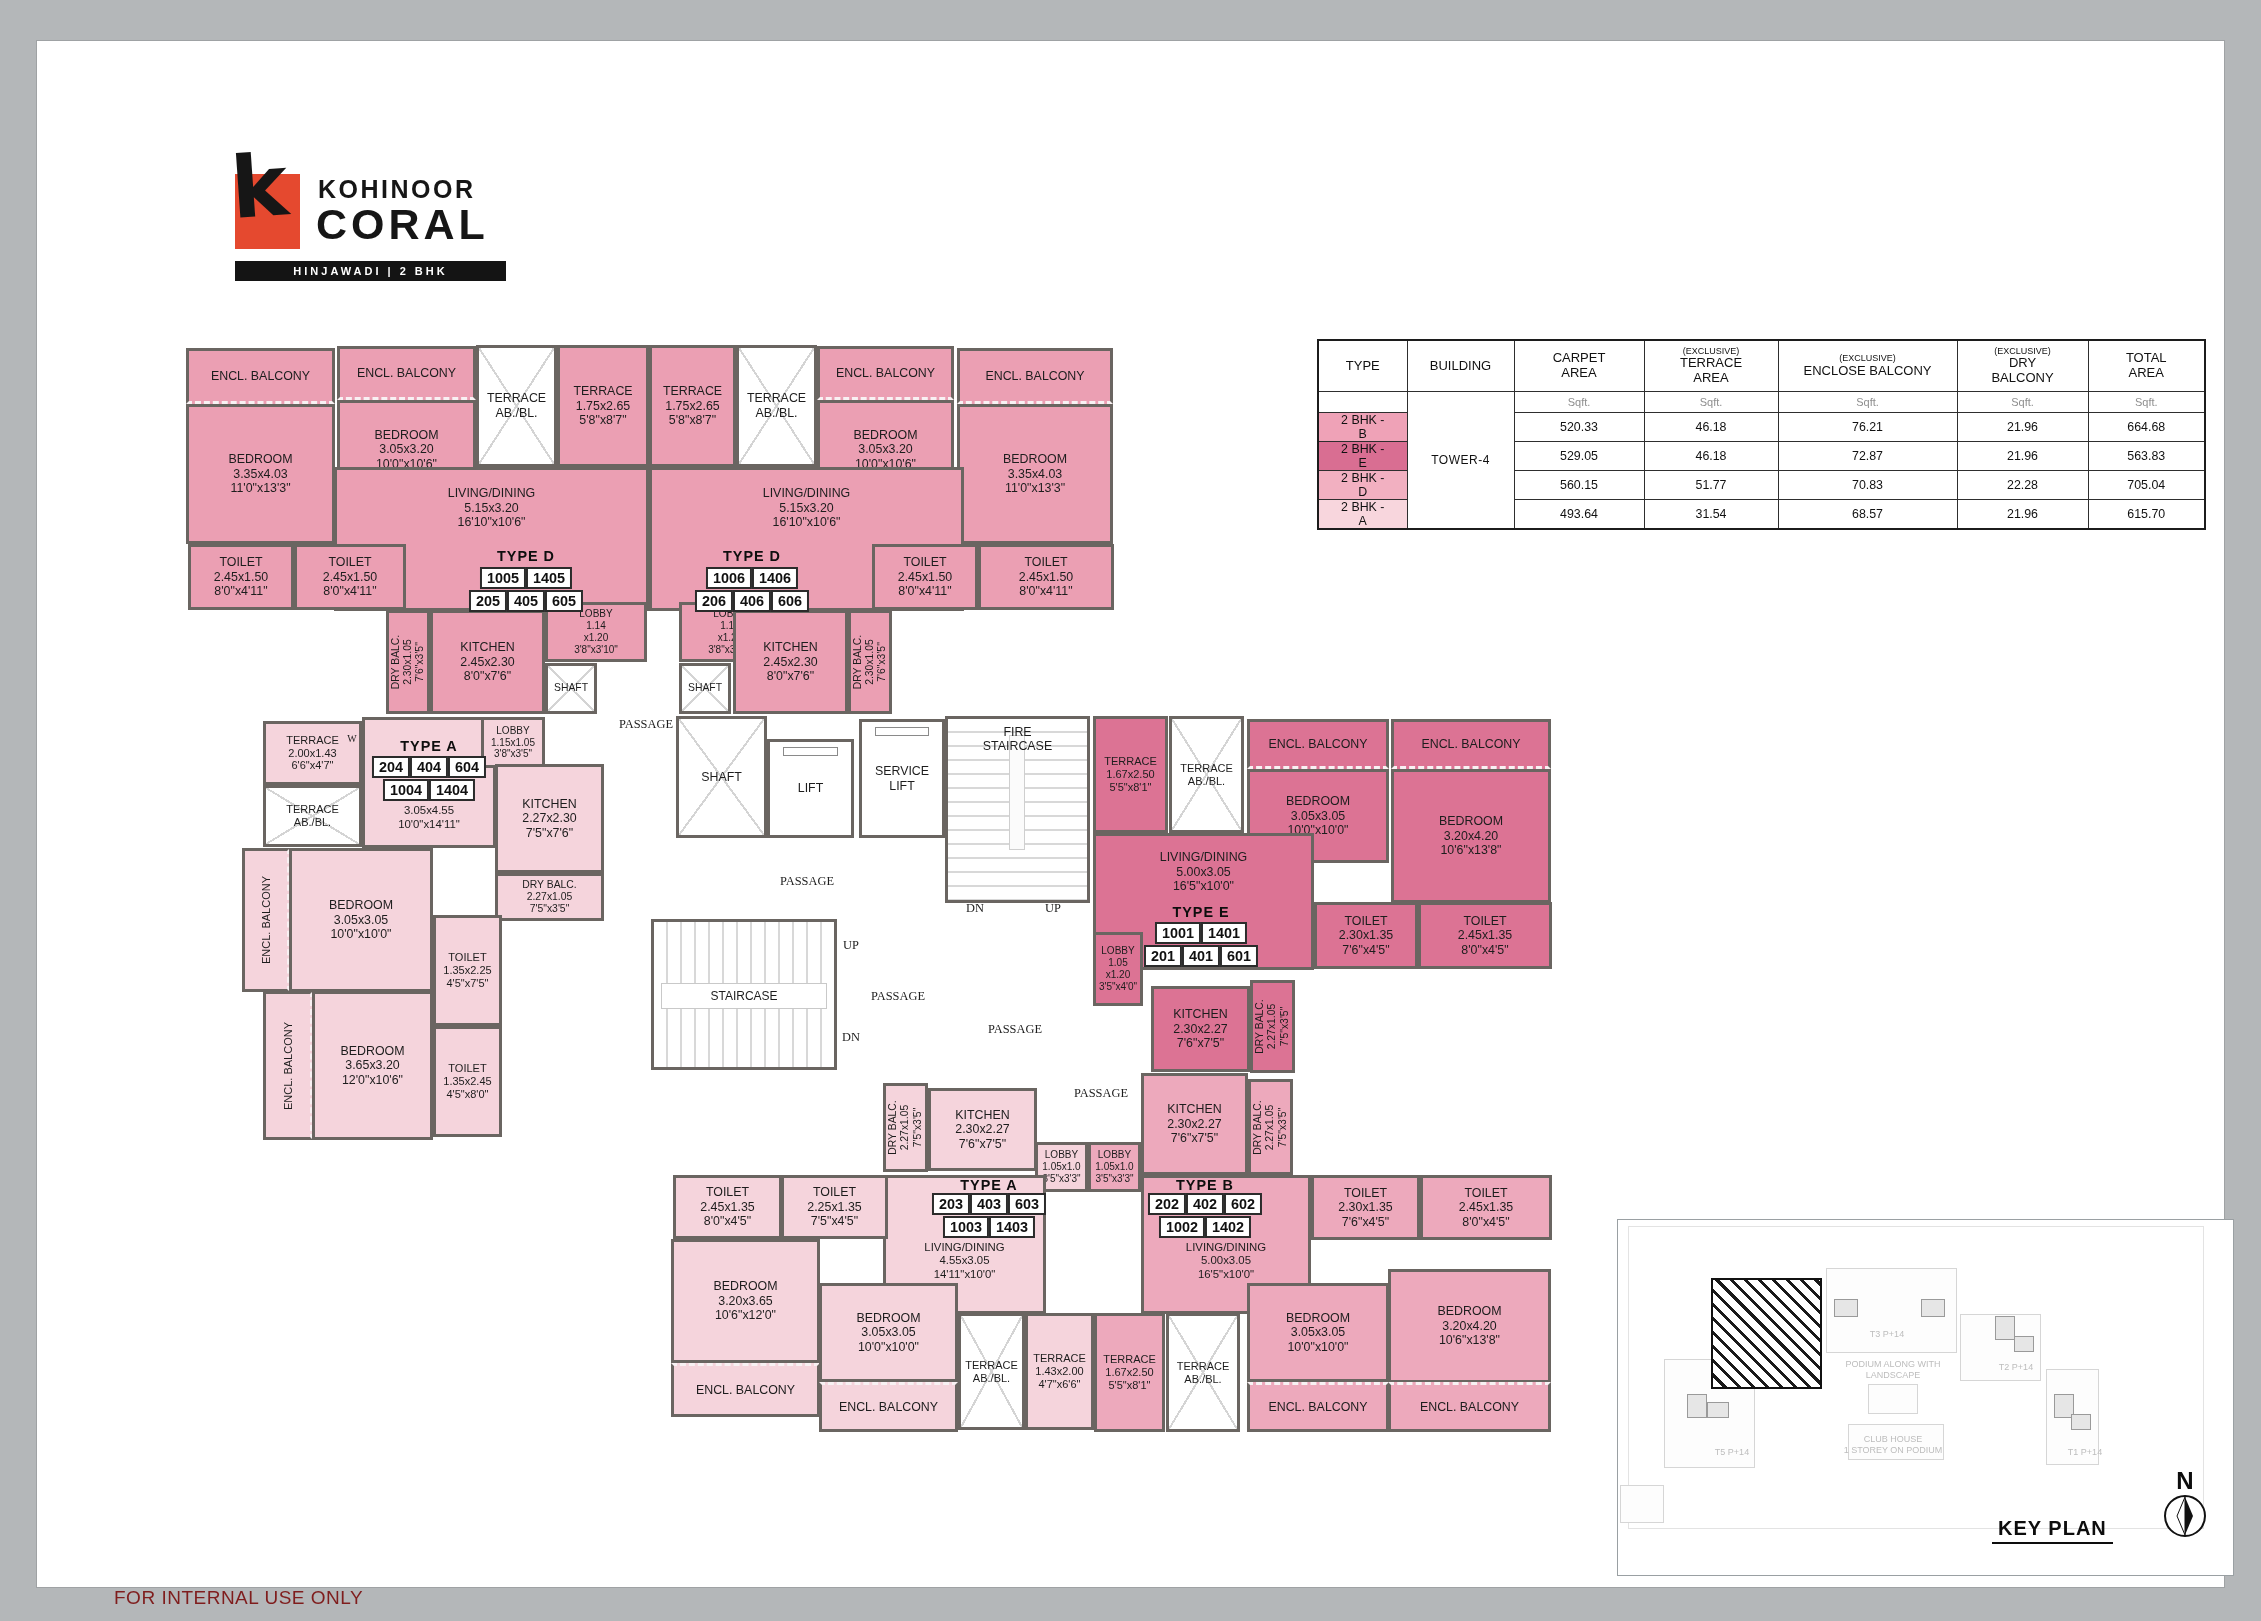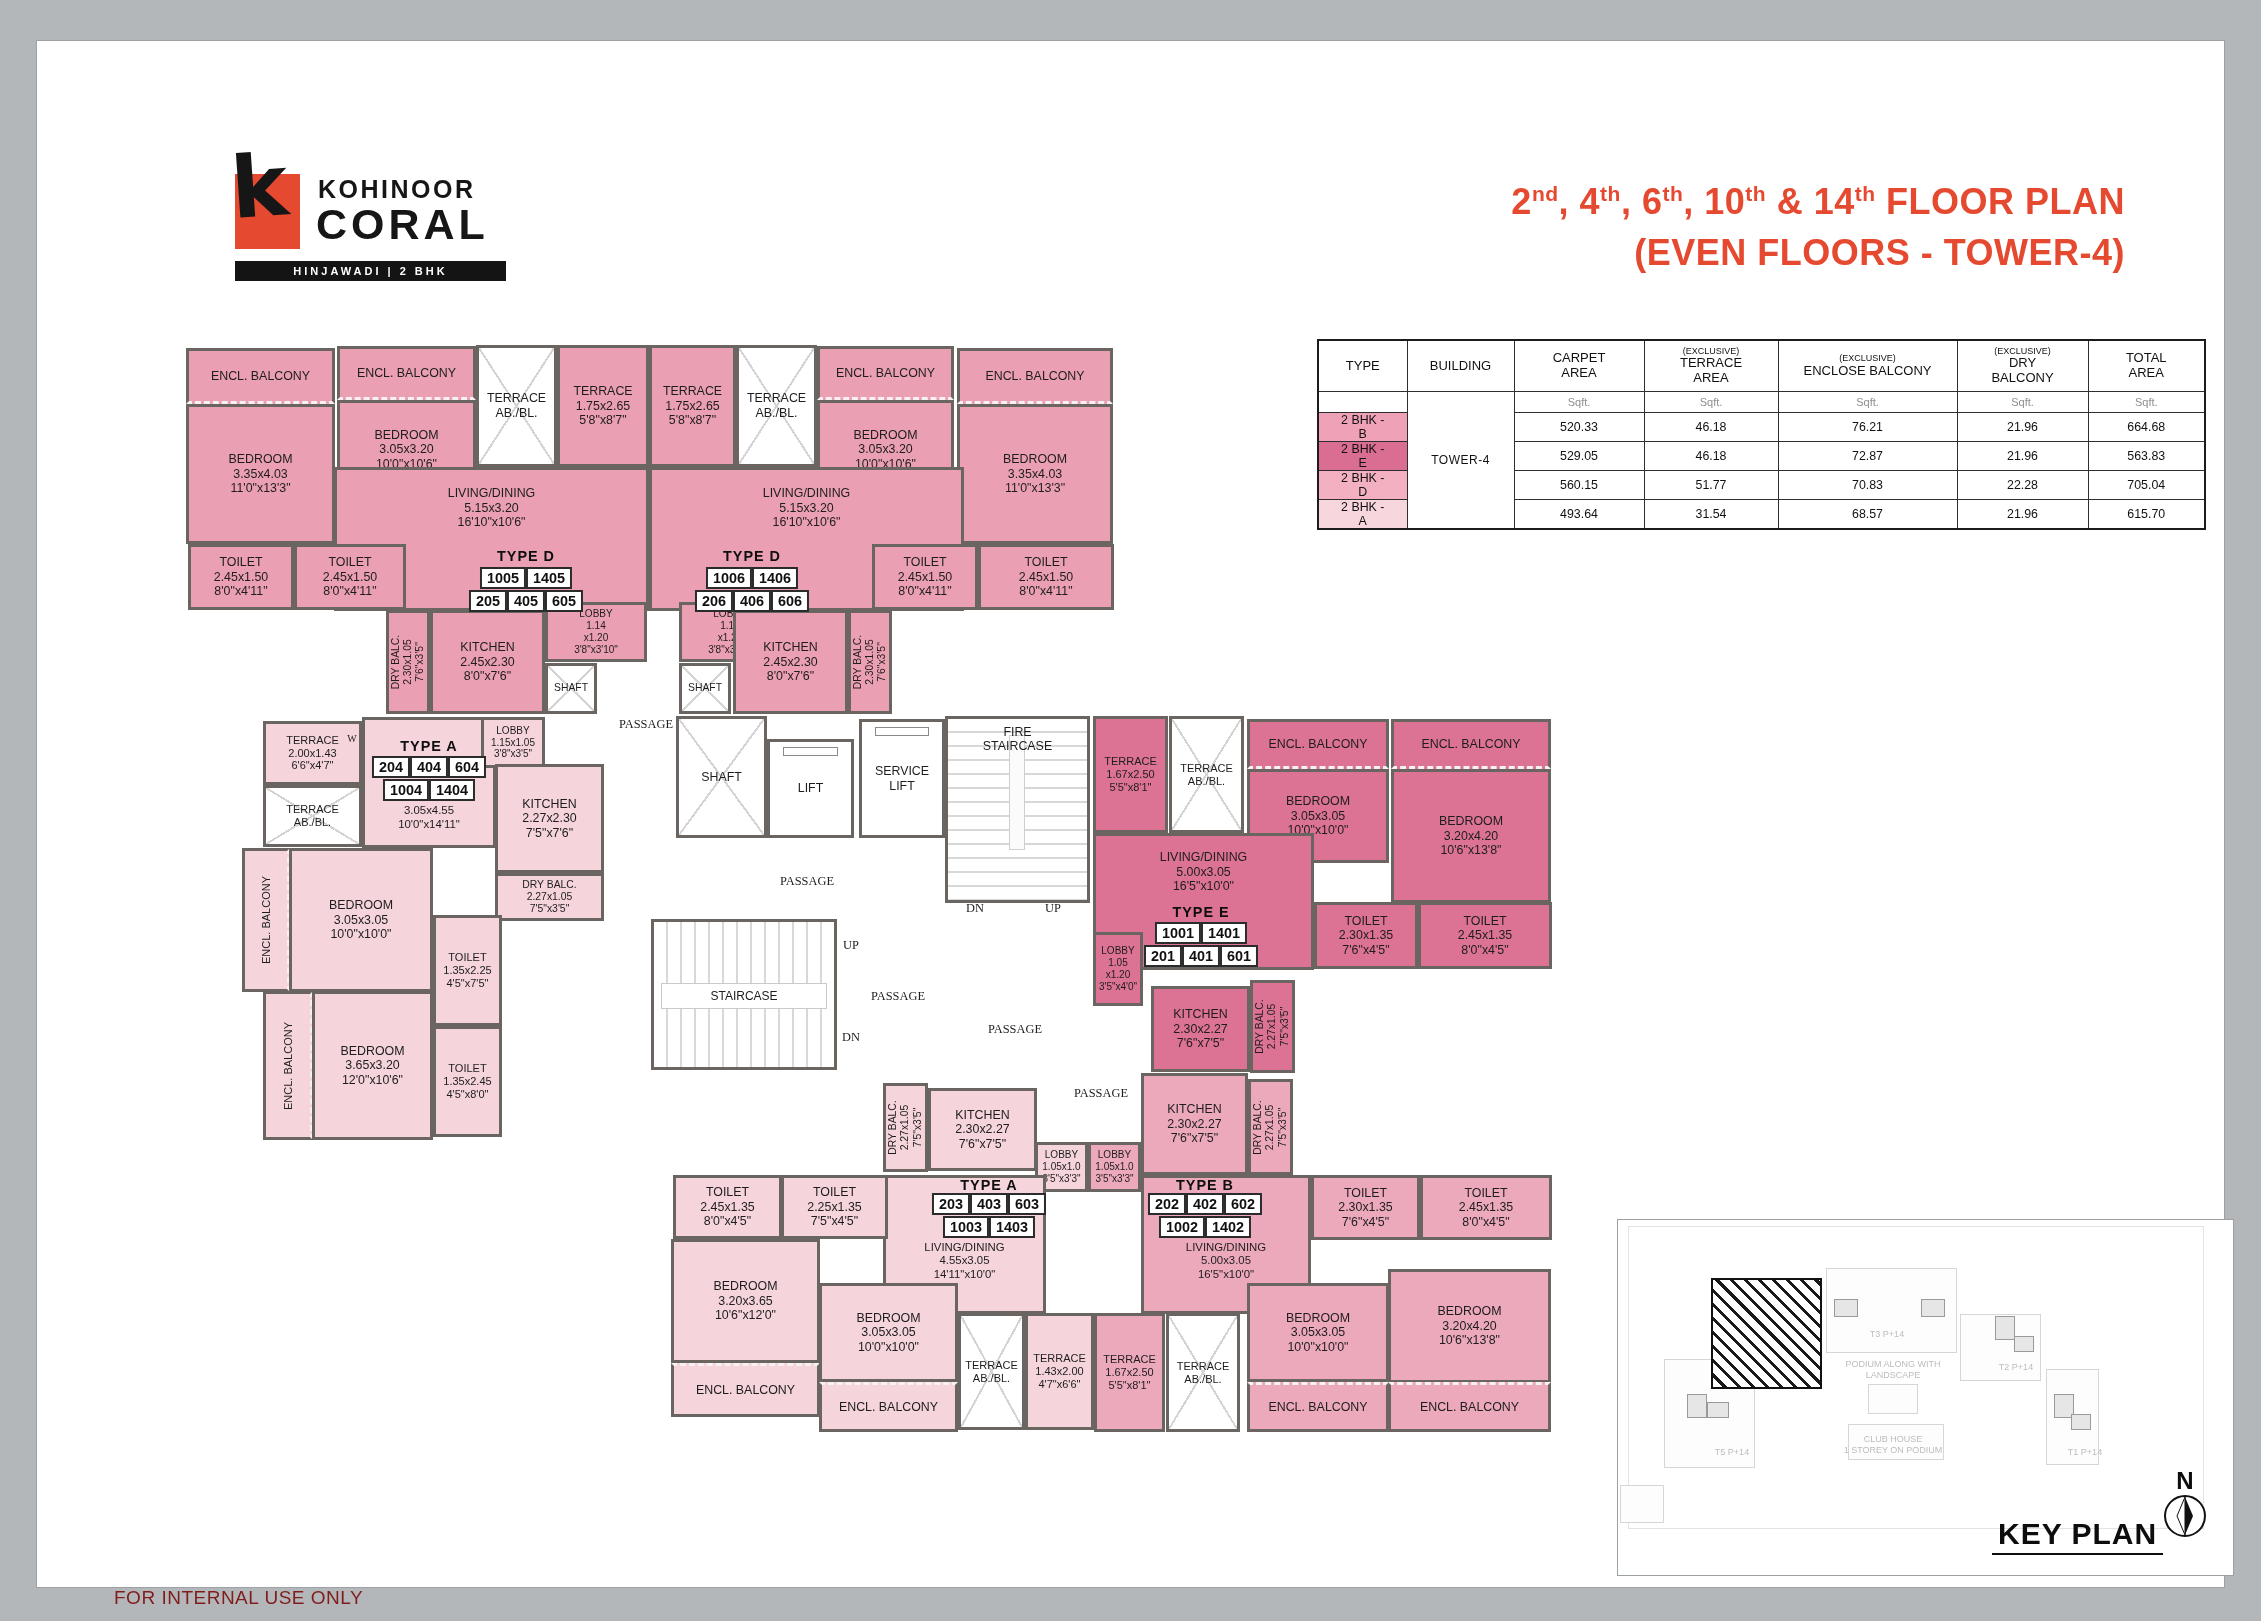--- a/index.html
+++ b/index.html
@@ -59,44 +59,40 @@
   .pcell{border:2px solid #2b2b2b;background:#fff;font-weight:bold;font-size:14.4px;line-height:16px;padding:1px 5px;color:#101010;}
 
   
   #keyplan{position:absolute;left:1580px;top:1178px;width:615px;height:355px;background:#fff;border:1px solid #9aa0a3;}
   .kp-bound{position:absolute;left:10px;top:6px;width:574px;height:301px;border:1px solid #e3e3e3;}
   .kp-shape{position:absolute;border:1px solid #d6d6d6;background:#fdfdfd;}
   .kp-glyph{position:absolute;border:1px solid #9a9a9a;background:#e6e6e6;}
   .kp-hatch{position:absolute;left:93px;top:58px;width:107px;height:107px;border:2px solid #111;
     background:repeating-linear-gradient(45deg,#ffffff 0 7px,#1a1a1a 7px 10px);}
   .kp-lbl{position:absolute;transform:translateX(-50%);font-size:9px;color:#bdbdbd;text-align:center;white-space:pre-line;line-height:1.25;}
-  .kp-title{position:absolute;left:374px;top:297px;font-size:30px;font-weight:bold;color:#0d0d0d;letter-spacing:1px;
+  .kp-title{position:absolute;left:374px;top:297px;font-size:20px;font-weight:bold;color:#0d0d0d;letter-spacing:1px;
     border-bottom:2px solid #0d0d0d;padding:0 6px 2px 6px;}
   .compass{position:absolute;left:544px;top:249px;width:46px;text-align:center;}
   .compass .n{font-size:24px;font-weight:bold;color:#0d0d0d;line-height:1;}
 
   .footer-note{position:absolute;left:77px;top:1546px;font-size:19px;color:#7f1d1d;letter-spacing:0.5px;}
 </style>
 </head>
 <body>
 
 <div id="stage">
   <div id="panel">
 
     <div class="logo-mark">
       <span>k</span>
     </div>
     <div class="brand-top">KOHINOOR</div>
     <div class="brand-bottom">CORAL</div>
     <div class="tagline">HINJAWADI  |  2 BHK</div>
 
-    <div class="title" style="color: rgb(229, 73, 47);">
-      <div id="title-line1"><span>2</span><span class="sup">nd</span><span>, 4</span><span class="sup">th</span><span>, 6</span><span class="sup">th</span><span>, 10</span><span class="sup">th</span><span> &amp; 14</span><span class="sup">th</span><span> FLOOR PLAN</span></div>
-      <div id="title-line2">(EVEN FLOORS - TOWER-4)</div>
-    </div>
 
     <table id="area-table">
         <colgroup>
           <col style="width:89px">
           <col style="width:107px">
           <col style="width:130px">
           <col style="width:134px">
           <col style="width:179px">
           <col style="width:131px">
           <col style="width:117px">

